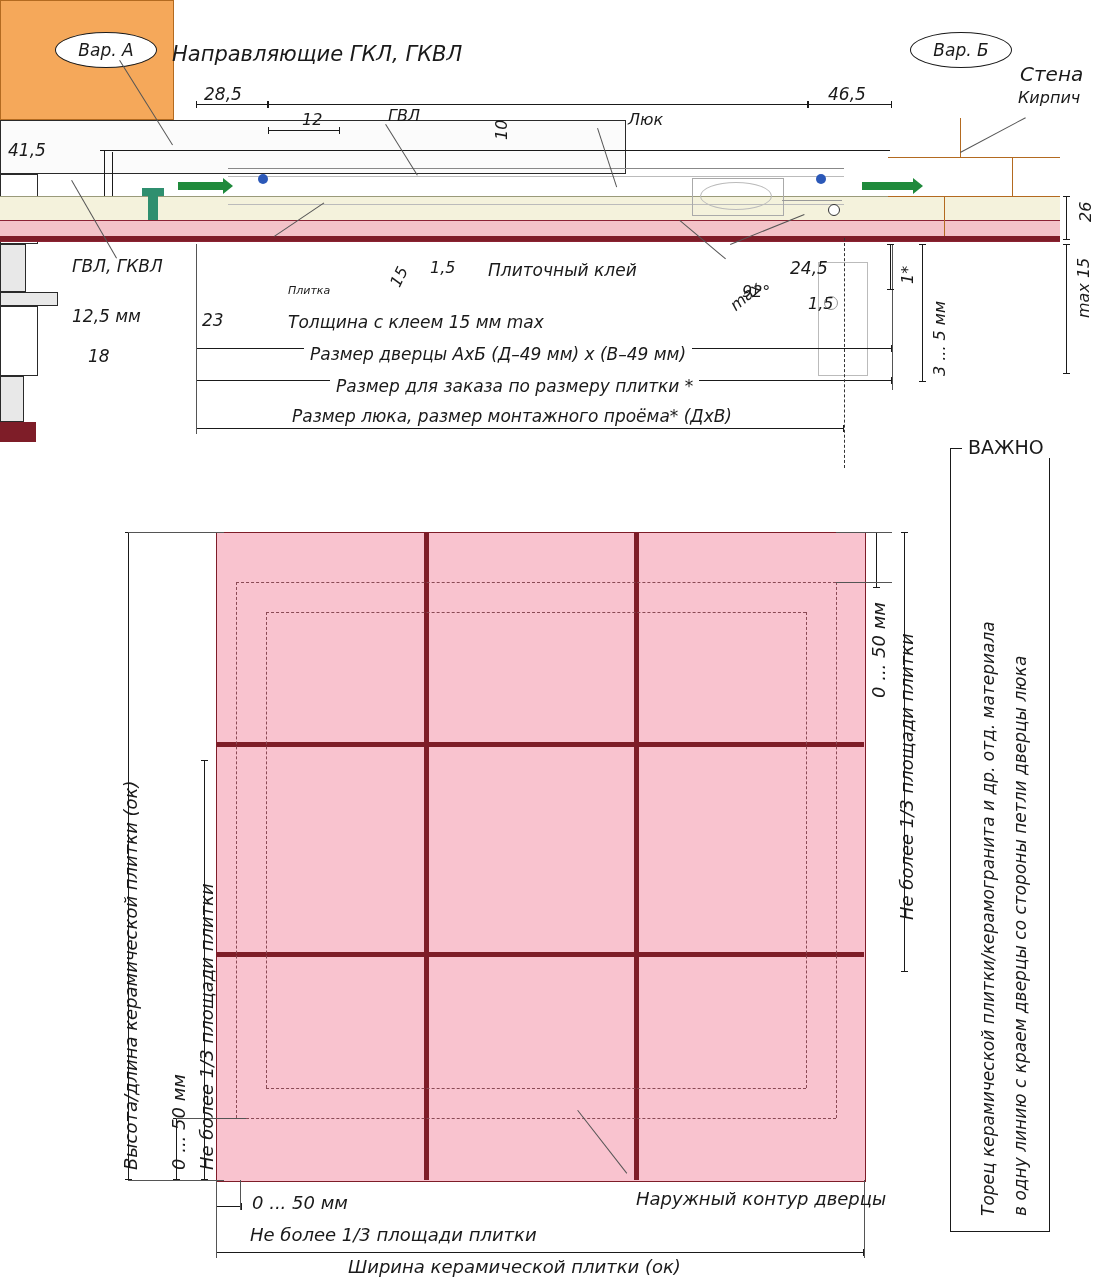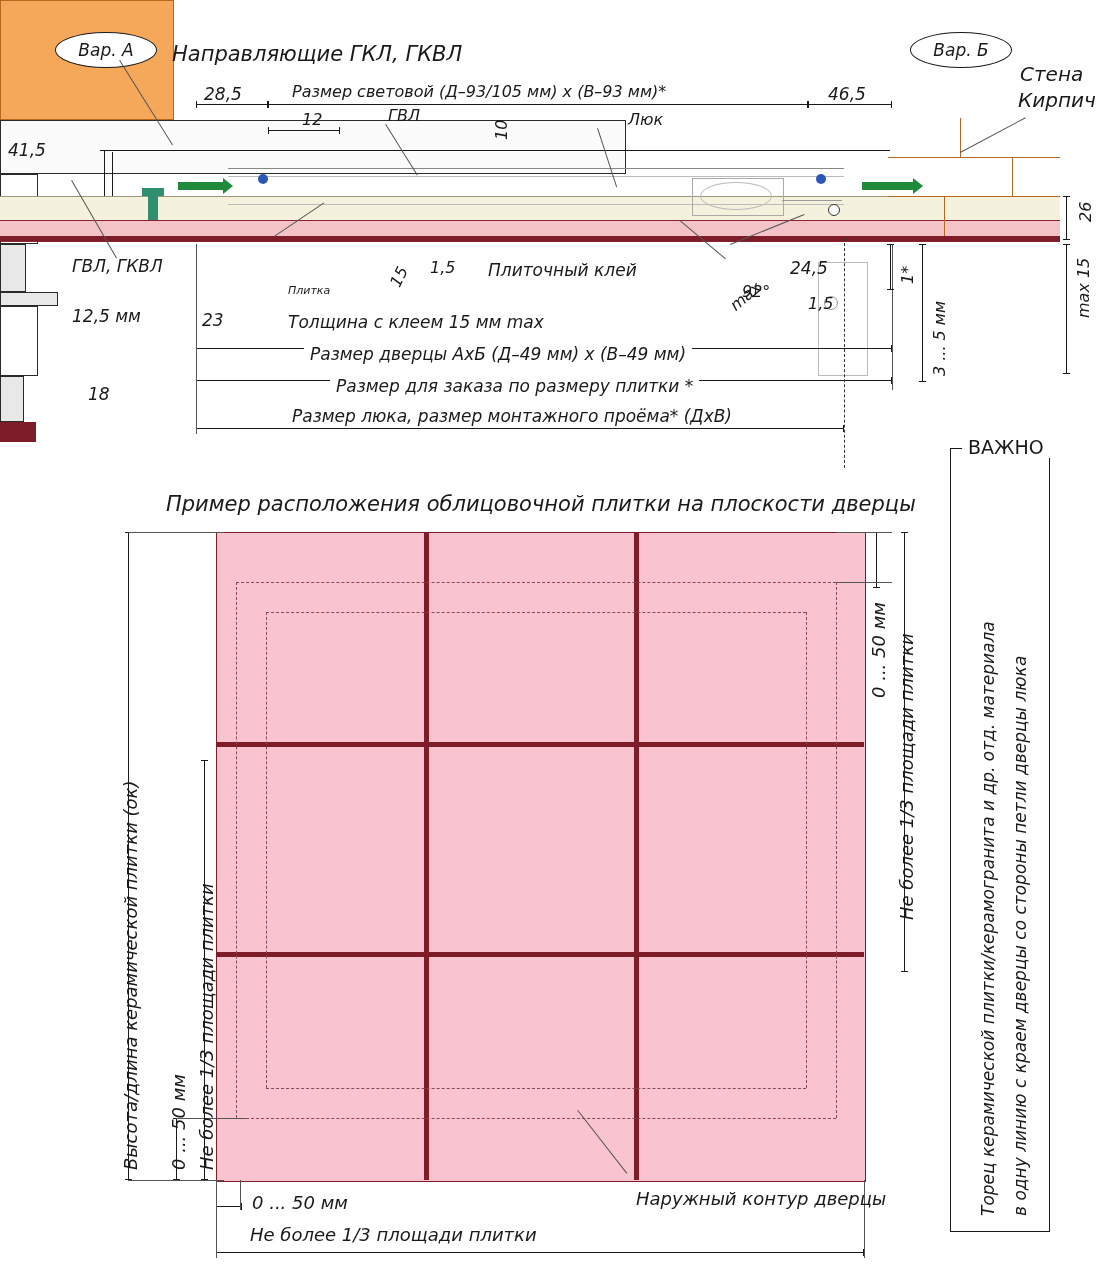--- a/index.html
+++ b/index.html
@@ -75,25 +75,24 @@
 <div id="top-assembly">
 
   <div class="ell" style="left:55px;top:32px;width:100px;height:34px;font-size:17px;">
     <span>Вар. А</span>
   </div>
   <div class="ell" style="left:910px;top:32px;width:100px;height:34px;font-size:17px;text-align:right;">
     <span>Вар. Б</span>
   </div>
 
   <div class="lbl" style="left:172px;top:42px;font-size:21px;">Направляющие ГКЛ, ГКВЛ</div>
-  <div class="lbl" style="left:292px;top:82px;font-size:16px;">Размер световой (Д–93/105 мм) х (В–93 мм)*</div>
   <div class="lbl" style="left:388px;top:106px;font-size:16px;">ГВЛ</div>
   <div class="lbl" style="left:628px;top:110px;font-size:16px;">Люк</div>
   <div class="lbl" style="left:1020px;top:62px;font-size:20px;">Стена</div>
-  <div class="lbl" style="left:1018px;top:88px;font-size:20px;">Кирпич</div>
+  <div class="lbl" style="left:1018px;top:88px;font-size:16px;">Кирпич</div>
 
   <div class="lbl" style="left:8px;top:140px;font-size:17px;">41,5</div>
   <div class="lbl" style="left:204px;top:84px;font-size:17px;">28,5</div>
   <div class="lbl" style="left:302px;top:110px;font-size:16px;">12</div>
   <div class="lbl vert" style="left:492px;top:140px;font-size:16px;transform:rotate(-90deg);">10</div>
   <div class="lbl" style="left:828px;top:84px;font-size:17px;">46,5</div>
   <div class="lbl vert" style="left:1076px;top:222px;font-size:16px;transform:rotate(-90deg);">26</div>
 
   <div class="ln hl" style="left:100px;top:150px;width:790px;"></div>
 
@@ -161,21 +160,21 @@
   <div class="dim" style="left:196px;top:428px;width:648px;"></div>
   <div class="ext" style="left:196px;top:244px;height:190px;"></div>
   <div class="ext" style="left:892px;top:244px;height:146px;"></div>
   <div class="dash-dark-v" style="left:844px;top:238px;height:230px;"></div>
 
   <div class="lbl" style="left:72px;top:256px;font-size:17px;">ГВЛ, ГКВЛ</div>
   <div class="lbl" style="left:288px;top:284px;font-size:11px;">Плитка</div>
   <div class="lbl" style="left:488px;top:260px;font-size:17px;">Плиточный клей</div>
   <div class="lbl" style="left:288px;top:312px;font-size:17px;">Толщина с клеем 15 мм max</div>
   <div class="lbl" style="left:72px;top:306px;font-size:17px;">12,5 мм</div>
-  <div class="lbl" style="left:88px;top:346px;font-size:17px;margin-top:38px;">18</div>
+  <div class="lbl" style="left:88px;top:346px;font-size:17px;">18</div>
   <div class="lbl" style="left:202px;top:310px;font-size:17px;">23</div>
   <div class="lbl vert" style="left:386px;top:282px;font-size:16px;transform:rotate(-65deg);">15</div>
   <div class="lbl" style="left:430px;top:258px;font-size:16px;">1,5</div>
   <div class="lbl" style="left:790px;top:258px;font-size:17px;">24,5</div>
   <div class="lbl" style="left:742px;top:282px;font-size:16px;">92°</div>
   <div class="lbl vert" style="left:726px;top:300px;font-size:16px;transform:rotate(-40deg);">max</div>
   <div class="lbl" style="left:808px;top:294px;font-size:16px;">1,5</div>
   <div class="lbl vert" style="left:898px;top:284px;font-size:16px;transform:rotate(-90deg);">1*</div>
   <div class="lbl vert" style="left:930px;top:376px;font-size:16px;transform:rotate(-90deg);">3 ... 5 мм</div>
   <div class="lbl vert" style="left:1074px;top:318px;font-size:16px;transform:rotate(-90deg);">max 15</div>
@@ -184,21 +183,20 @@
   <div class="lbl" style="left:286px;top:406px;font-size:17px;background:#fff;padding:0 6px;">Размер люка, размер монтажного проёма* (ДхВ)</div>
   <div class="lbl" style="left:330px;top:376px;font-size:17px;background:#fff;padding:0 6px;">Размер для заказа по размеру плитки *</div>
 
   <div class="vdim" style="left:922px;top:244px;height:138px;"></div>
   <div class="vdim" style="left:1066px;top:244px;height:130px;"></div>
   <div class="vdim" style="left:890px;top:244px;height:46px;"></div>
 </div>
 
 <div id="tile-plan" style="left:0;top:470px;width:1100px;height:810px;">
 
-  <div class="lbl" style="left:166px;top:22px;font-size:21px;">Пример расположения облицовочной плитки на плоскости дверцы</div>
 
   <div class="tile-bg" style="left:216px;top:62px;width:648px;height:648px;"></div>
 
   <div class="grout" style="left:424px;top:62px;width:5px;height:648px;"></div>
   <div class="grout" style="left:634px;top:62px;width:5px;height:648px;"></div>
   <div class="grout" style="left:216px;top:272px;width:648px;height:5px;"></div>
   <div class="grout" style="left:216px;top:482px;width:648px;height:5px;"></div>
 
   <div class="dashline-h" style="left:236px;top:112px;width:600px;"></div>
   <div class="dashline-h" style="left:236px;top:648px;width:600px;"></div>
@@ -233,20 +231,21 @@
   <div class="lbl vert" style="left:896px;top:450px;font-size:18px;transform:rotate(-90deg);">Не более 1/3 площади плитки</div>
 
   <div class="dim" style="left:216px;top:736px;width:26px;"></div>
   <div class="dim" style="left:216px;top:782px;width:648px;"></div>
   <div class="ext" style="left:216px;top:710px;height:78px;"></div>
   <div class="ext" style="left:864px;top:710px;height:78px;"></div>
   <div class="ext" style="left:240px;top:710px;height:30px;"></div>
 
   <div class="lbl" style="left:252px;top:722px;font-size:18px;">0 ... 50 мм</div>
   <div class="lbl" style="left:250px;top:754px;font-size:18px;">Не более 1/3 площади плитки</div>
+  <div class="lbl" style="left:348px;top:786px;font-size:18px;">Ширина керамической плитки (ок)</div>
 
   <div class="leader" style="left:578px;top:640px;width:80px;transform:rotate(52deg);"></div>
   <div class="lbl" style="left:636px;top:718px;font-size:18px;">Наружный контур дверцы</div>
 </div>
 
 <div id="important-box" style="left:950px;top:448px;width:98px;height:782px;"></div>
 <div class="lbl n" id="important-title" style="left:962px;top:436px;font-size:19px;background:#fff;padding:0 6px;">ВАЖНО</div>
 <div class="note-line" style="left:978px;top:1216px;font-size:17px;transform:rotate(-90deg);">Торец керамической плитки/керамогранита и др. отд. материала</div>
 <div class="note-line" style="left:1010px;top:1216px;font-size:17px;transform:rotate(-90deg);">в одну линию с краем дверцы со стороны петли дверцы люка</div>
 

